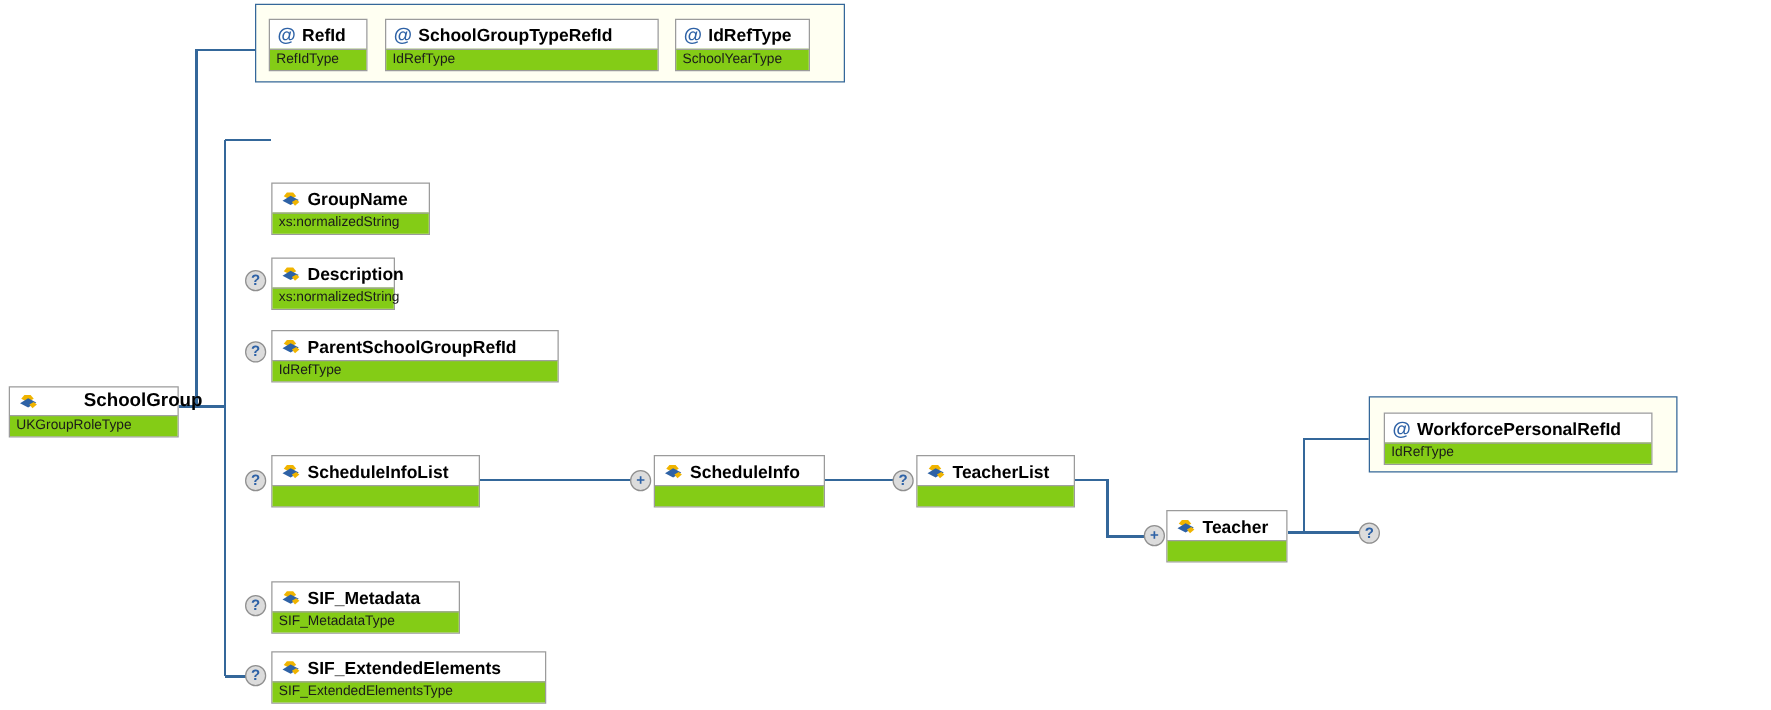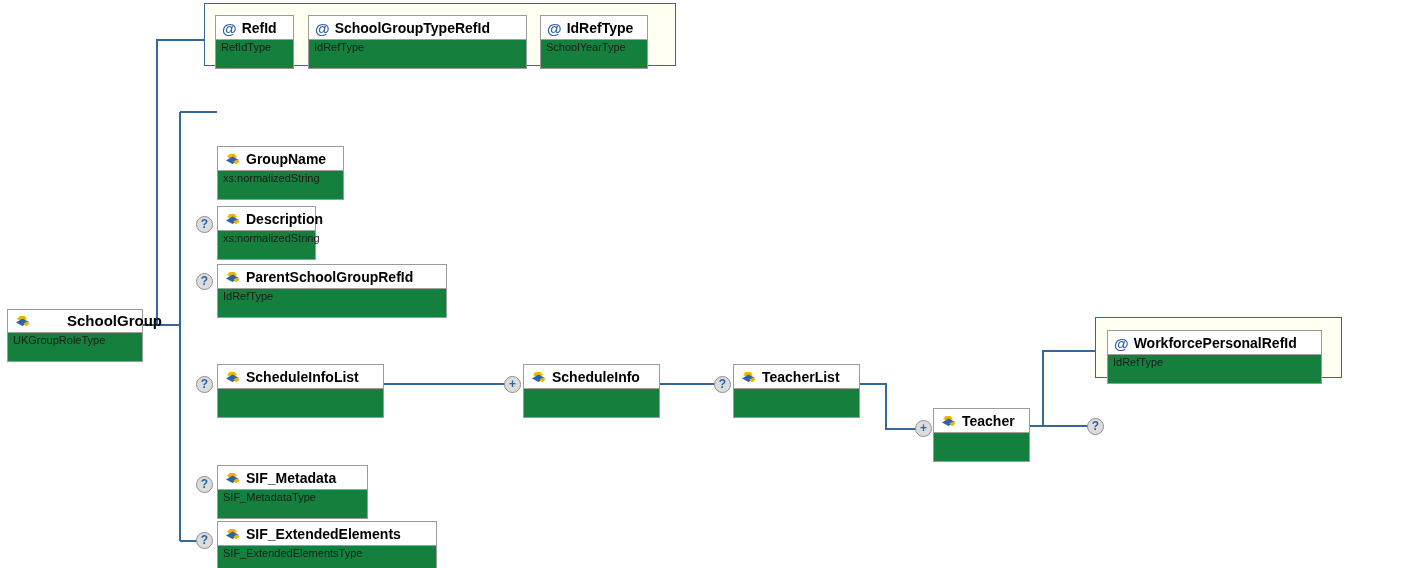--- a/index.html
+++ b/index.html
@@ -20,24 +20,24 @@
     background:#ffffff;
     box-sizing:border-box;
   }
   .ebox .name{
     display:flex;align-items:center;gap:5px;
     padding:3px 6px 2px 6px;
     font-weight:bold;font-size:14px;color:#000;
     white-space:nowrap;line-height:18px;
   }
   .ebox .etype{
-    background:#15803d;
+    background:#84cc16;
     border-top:1px solid #a0a0a0;
     font-size:11px;color:#1a1a1a;
-    padding:1px 5px 14px 5px;
+    padding:1px 5px 2px 5px;
     min-height:13px;line-height:13px;
     white-space:nowrap;
   }
   .ebox.root .name{font-size:15px;padding:2px 6px;gap:36px;}
   .eicon{display:inline-flex;flex:0 0 auto;}
   .attr-at{color:#2E62A6;font-weight:bold;font-size:15px;line-height:15px;}
 
   .agroup{
     position:absolute;
     background:#FFFFF2;

